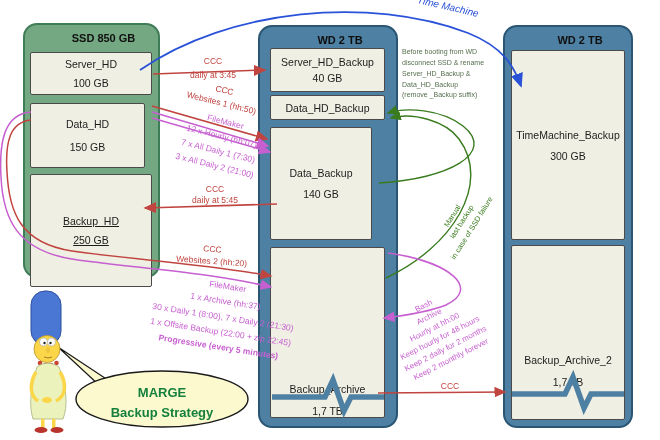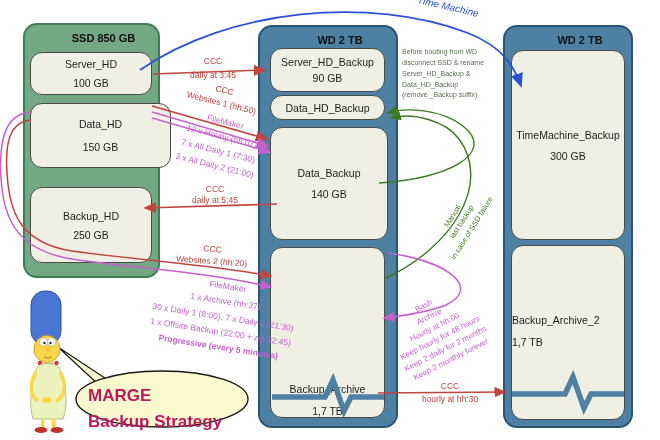--- a/index.html
+++ b/index.html
@@ -7,84 +7,84 @@
   body { background:#fff; font-family:"Liberation Sans", sans-serif; overflow:hidden; }
   #stage { position:relative; width:660px; height:440px; background:#fff; }
 
   .col { position:absolute; border-radius:14px; border:2px solid; z-index:1; }
   .col.green { background:#74a882; border-color:#3f7d58; }
   .col.teal  { background:#4d80a2; border-color:#2a5674; }
   .col-title { position:absolute; left:12px; width:100%; text-align:center; top:7px;
                font-size:11px; font-weight:bold; color:#101010; }
 
   .drive { position:absolute; z-index:2; background:#f0efe3; border:1px solid #4a4a4a;
-           border-radius:12px; display:flex; flex-direction:column; align-items:center;
+           border-radius:2px; display:flex; flex-direction:column; align-items:center;
            justify-content:center; gap:7px; font-size:10.5px; color:#1c1c1c; text-align:center; }
 
   svg.overlay { position:absolute; left:0; top:0; z-index:3; pointer-events:none; }
 
   .ann { position:absolute; z-index:4; text-align:center; font-size:8.5px; }
   .red  { color:#c0443f; }
   .mag  { color:#c75fd0; }
   .grn  { color:#3a7b1e; }
   .blu  { color:#2a52d8; }
   .note { color:#57704f; text-align:left; font-size:7px; line-height:1.55; }
   .bold { font-weight:bold; }
 
-  .bubble-text { position:absolute; z-index:5; text-align:left; font-weight:bold;
-                 font-size:17px; color:#be185d; line-height:1.55; }
+  .bubble-text { position:absolute; z-index:5; text-align:center; font-weight:bold;
+                 font-size:13px; color:#15803d; line-height:1.55; }
 </style>
 </head>
 <body>
 
 <div id="stage">
 
   <div class="col green" style="left:23px;top:23px;width:137px;height:255px;">
     <div class="col-title">SSD 850 GB</div>
   </div>
   <div class="drive" style="left:30px;top:52px;width:122px;height:43px;">
     <div>Server_HD</div>
     <div>100 GB</div>
   </div>
-  <div class="drive" style="left:30px;top:103px;width:141px;height:65px;gap:11px;">
+  <div class="drive" style="left:30px;top:103px;width:115px;height:65px;gap:11px;">
     <div>Data_HD</div>
     <div>150 GB</div>
   </div>
-  <div class="drive" style="left:30px;top:187px;width:122px;height:76px;">
+  <div class="drive" style="left:30px;top:174px;width:122px;height:113px;text-decoration:underline;">
     <div>Backup_HD</div>
     <div>250 GB</div>
   </div>
 
   <div class="col teal" style="left:258px;top:25px;width:140px;height:403px;">
     <div class="col-title" style="color:#0e0e0e;">WD 2 TB</div>
   </div>
   <div class="drive" style="left:270px;top:48px;width:115px;height:44px;gap:4px;">
     <div>Server_HD_Backup</div>
-    <div>90 GB</div>
+    <div>40 GB</div>
   </div>
   <div class="drive" style="left:270px;top:95px;width:115px;height:25px;">
     <div>Data_HD_Backup</div>
   </div>
-  <div class="drive" style="left:270px;top:127px;width:118px;height:113px;gap:9px;">
+  <div class="drive" style="left:270px;top:127px;width:102px;height:113px;gap:9px;">
     <div>Data_Backup</div>
     <div>140 GB</div>
   </div>
   <div class="drive" style="left:270px;top:247px;width:115px;height:171px;gap:10px;align-items:center;justify-content:flex-end;padding-top:65px;">
     <div>Backup_Archive</div>
     <div>1,7 TB</div>
   </div>
 
   <div class="col teal" style="left:503px;top:25px;width:130px;height:403px;">
     <div class="col-title">WD 2 TB</div>
   </div>
   <div class="drive" style="left:511px;top:50px;width:114px;height:190px;gap:9px;">
     <div>TimeMachine_Backup</div>
     <div>300 GB</div>
   </div>
-  <div class="drive" style="left:511px;top:245px;width:114px;height:175px;gap:10px;align-items:flex-start;justify-content:flex-start;padding-top:68px;">
+  <div class="drive" style="left:511px;top:245px;width:114px;height:175px;gap:10px;align-items:center;justify-content:flex-start;padding-top:108px;">
     <div>Backup_Archive_2</div>
     <div>1,7 TB</div>
   </div>
 
   <svg class="overlay" width="660" height="440" viewBox="0 0 660 440">
     <defs>
       <marker id="ar" markerWidth="9" markerHeight="7" refX="7" refY="3.5" orient="auto">
         <path d="M0,0 L8,3.5 L0,7 Z" fill="#c0443f"></path>
       </marker>
       <marker id="am" markerWidth="9" markerHeight="7" refX="7" refY="3.5" orient="auto">
@@ -209,21 +209,20 @@
     <div>Bash</div>
     <div>Archive</div>
     <div>Hourly at hh:00</div>
     <div>Keep hourly for 48 hours</div>
     <div>Keep 2 daily for 2 months</div>
     <div>Keep 2 monthly forever</div>
   </div>
 
   <div class="ann red" style="left:400px;top:380px;width:100px;line-height:1.5;">
     <div>CCC</div>
-    <div>hourly at hh:30</div>
   </div>
 
   <div class="bubble-text" style="left:88px;top:383px;width:148px;">
     <div>MARGE</div>
     <div>Backup Strategy</div>
   </div>
 
 </div>
 
 </body></html>

